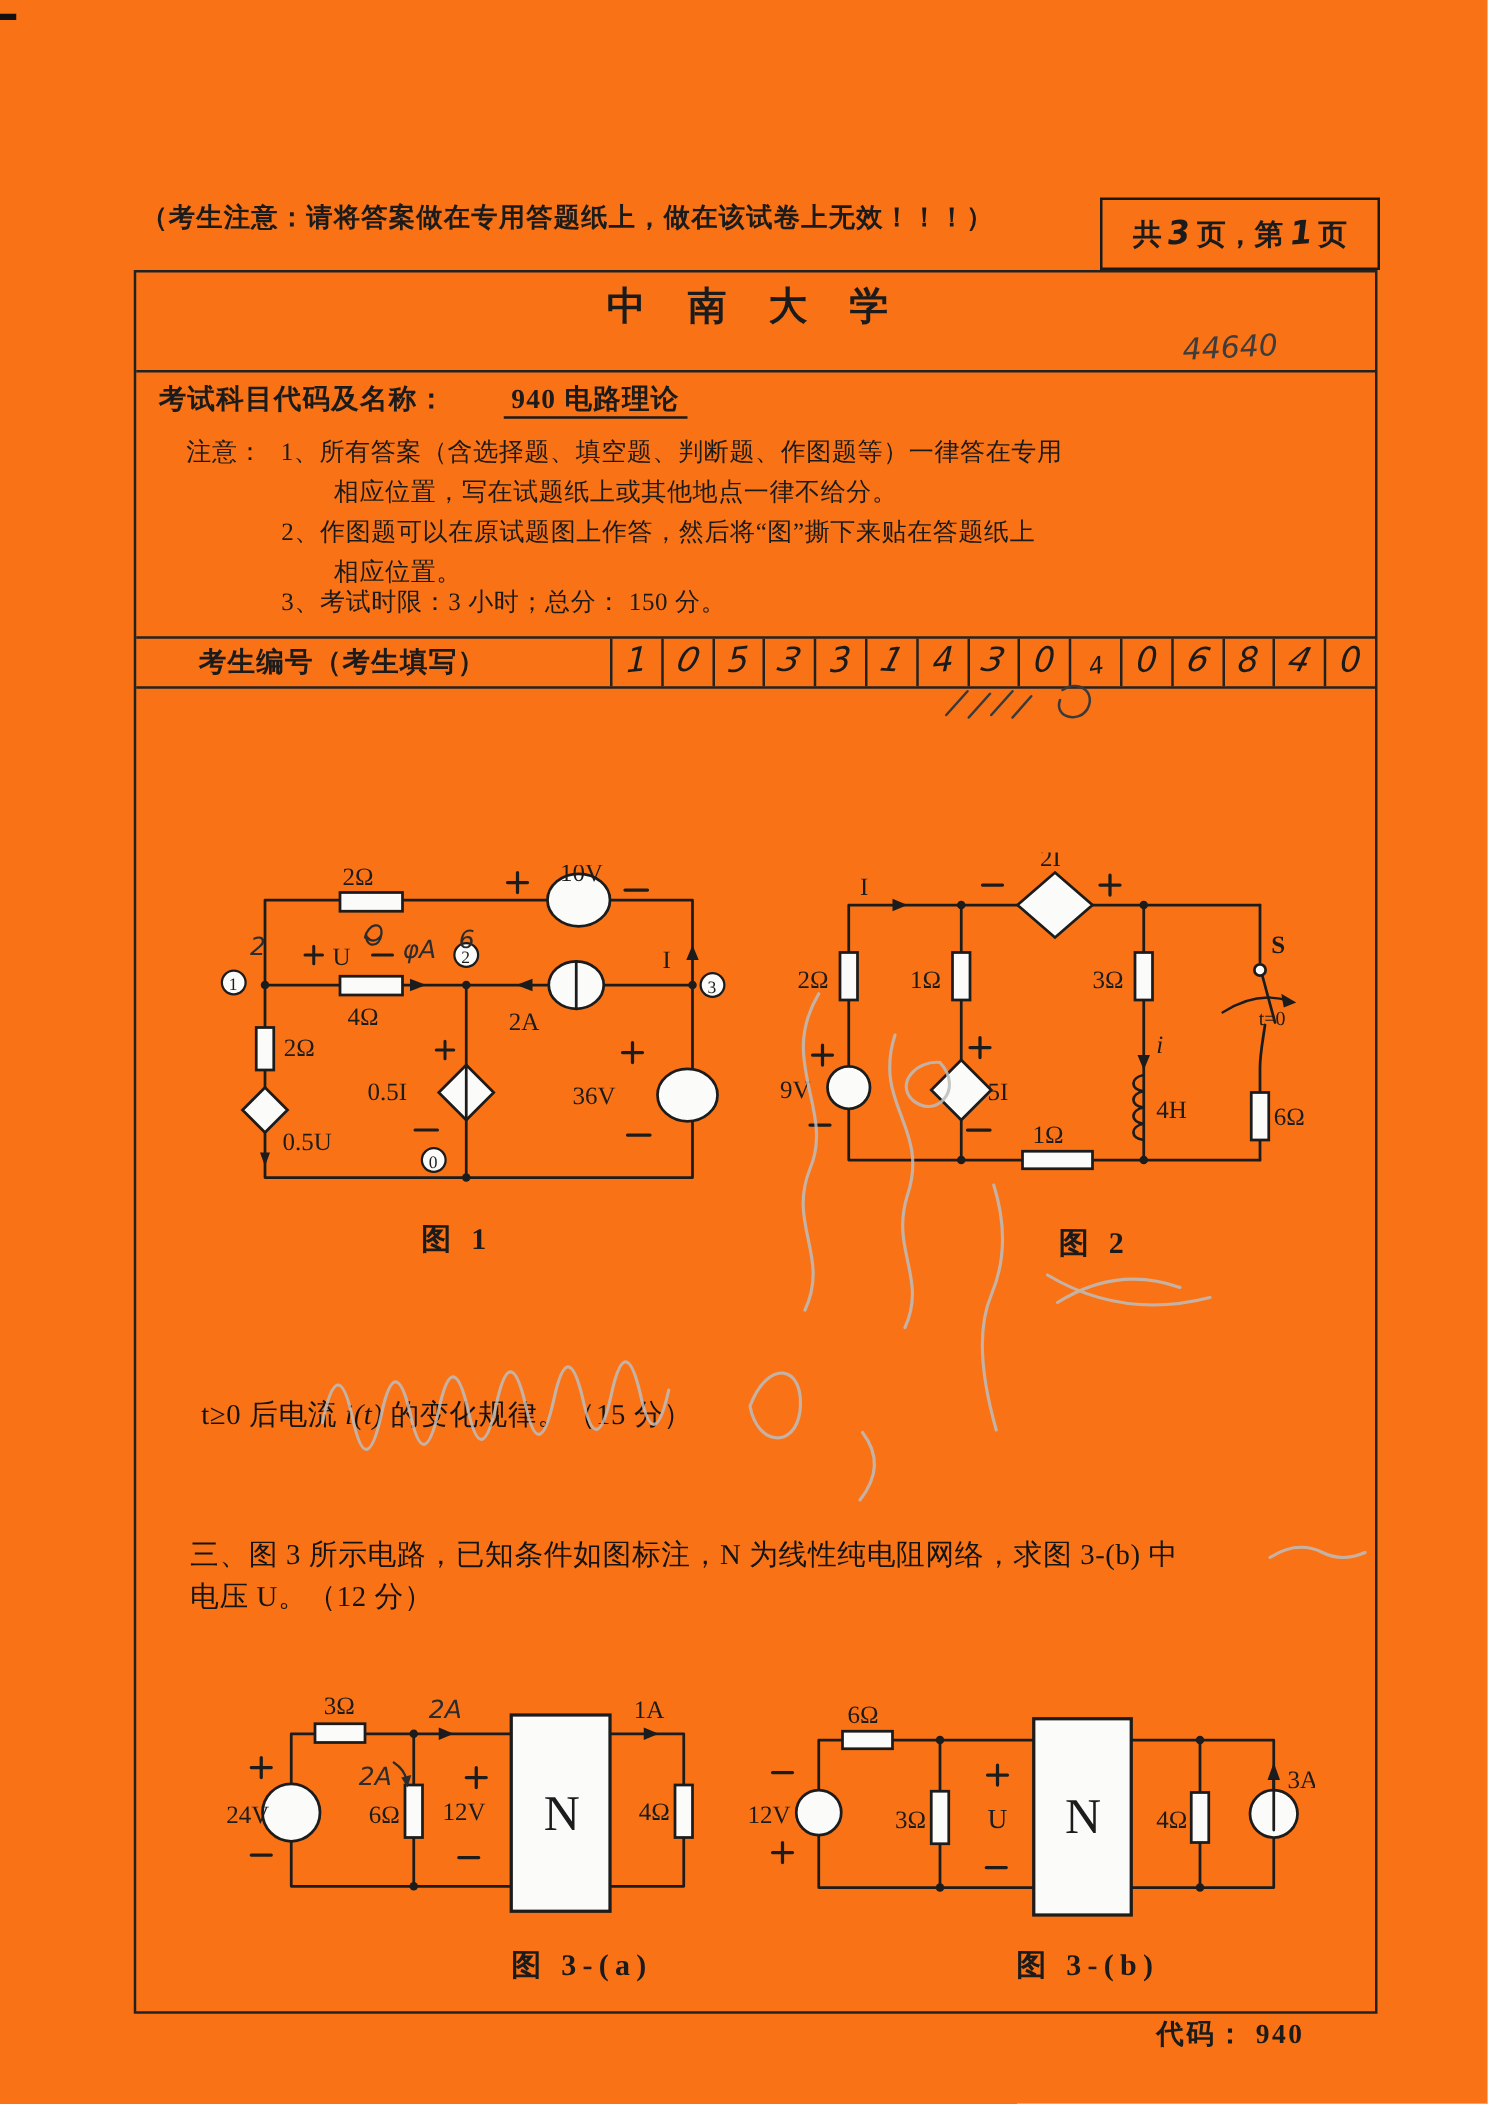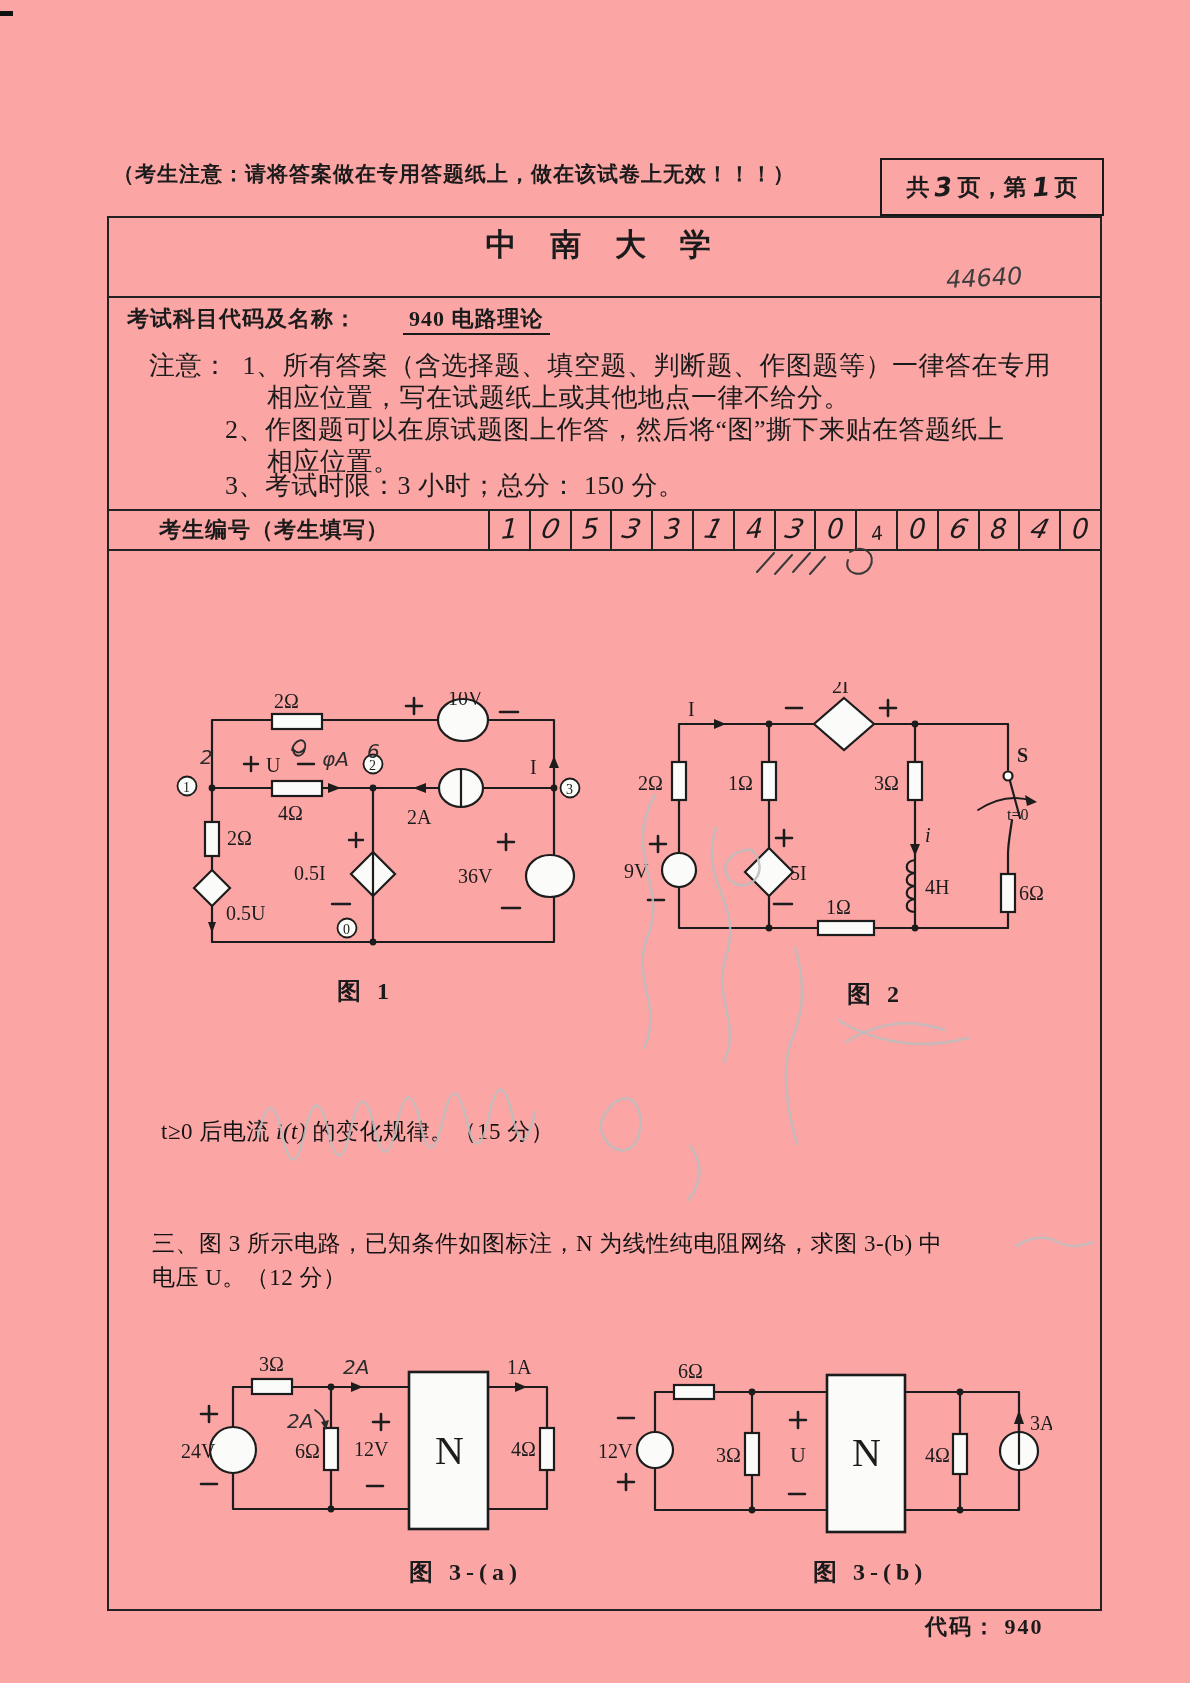--- a/index.html
+++ b/index.html
@@ -1,34 +1,34 @@
 <!DOCTYPE html>
 <html><head>
 <meta charset="utf-8">
 <style>
   html,body{margin:0;padding:0;background:#e8e8e8;}
-  .page{position:relative;width:1190px;height:1683px;background:#fca5a5;overflow:hidden;
+  .page{position:relative;width:1190px;height:1683px;background:#f97316;overflow:hidden;
         font-family:"Liberation Serif","DejaVu Serif",serif;color:#1b1b1b;}
   .abs{position:absolute;}
   .corner-dash{left:0;top:11px;width:13px;height:5px;background:#111;}
   .notice{left:113px;top:160px;font-family:"Liberation Sans","DejaVu Sans",sans-serif;
           font-weight:bold;font-size:21px;letter-spacing:1px;}
   .pagebox{left:880px;top:158px;width:220px;height:54px;border:2.5px solid #1a1a1a;
            display:flex;align-items:center;justify-content:center;font-size:23px;font-weight:bold;}
   .pagebox .hwd{font-family:"DejaVu Sans",sans-serif;font-style:italic;font-size:26px;
                 margin:0 5px;display:inline-block;transform:rotate(-4deg);}
   .mainbox{left:107px;top:216px;width:991px;height:1391px;border:2.5px solid #222;}
   .t1{left:0;top:6px;width:100%;text-align:center;font-size:31px;font-weight:bold;letter-spacing:13px;}
   .t2{left:0;top:40px;width:100%;text-align:center;font-size:28px;font-weight:bold;letter-spacing:3px;}
   .hwnum{right:78px;top:46px;font-family:"DejaVu Sans",sans-serif;font-style:italic;font-size:24px;
          color:#3d3d3d;transform:rotate(-3deg);}
   .sep{left:0;top:78px;width:100%;border-top:2.5px solid #222;}
   .subject{left:18px;top:86px;font-size:22px;font-weight:bold;letter-spacing:1px;}
   .subject .val{margin-left:46px;border-bottom:2.5px solid #1a1a1a;padding:0 6px 2px 6px;}
-  .note{font-size:26px;letter-spacing:.5px;}
+  .note{font-size:20px;letter-spacing:.5px;}
   .n-l1{left:40px;top:130px;} .n-l1 .lbl{margin-right:14px;}
   .n-l2{left:158px;top:162px;}
   .n-l3{left:116px;top:194px;}
   .n-l4{left:158px;top:226px;}
   .n-l5{left:116px;top:250px;}
   .cand-row{left:0;top:291px;width:100%;height:38px;border-top:2.5px solid #222;border-bottom:2.5px solid #222;}
   .cand-label{position:absolute;left:50px;top:0;font-size:22px;font-weight:bold;line-height:38px;letter-spacing:1px;}
   .cells{position:absolute;left:379px;top:0;right:0;height:100%;display:flex;}
   .cell{flex:1;border-left:2px solid #222;text-align:center;overflow:visible;}
   .cell .d{display:inline-block;font-family:"DejaVu Sans",sans-serif;font-style:italic;

